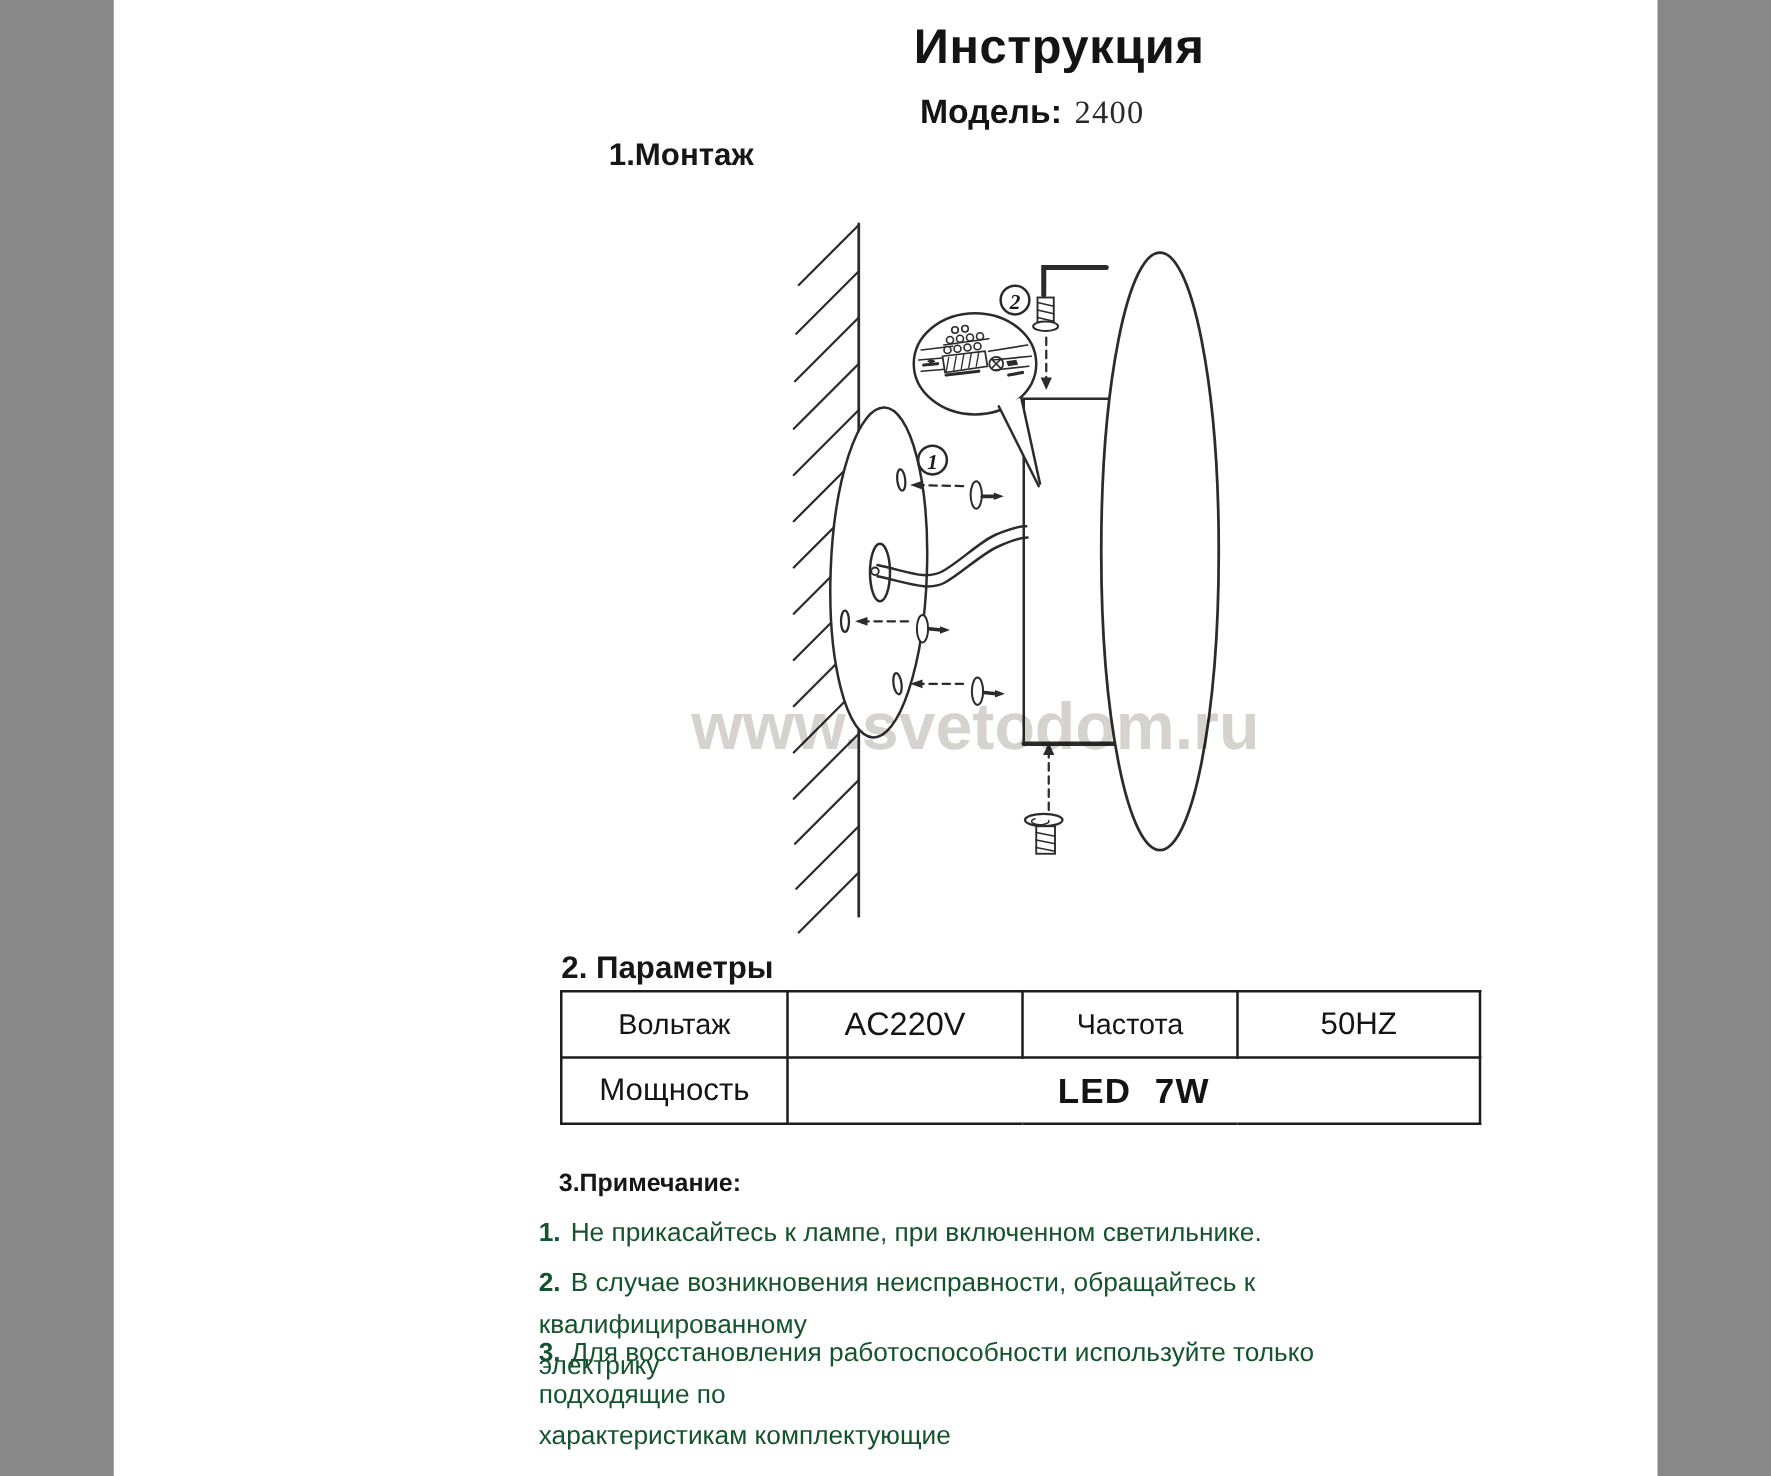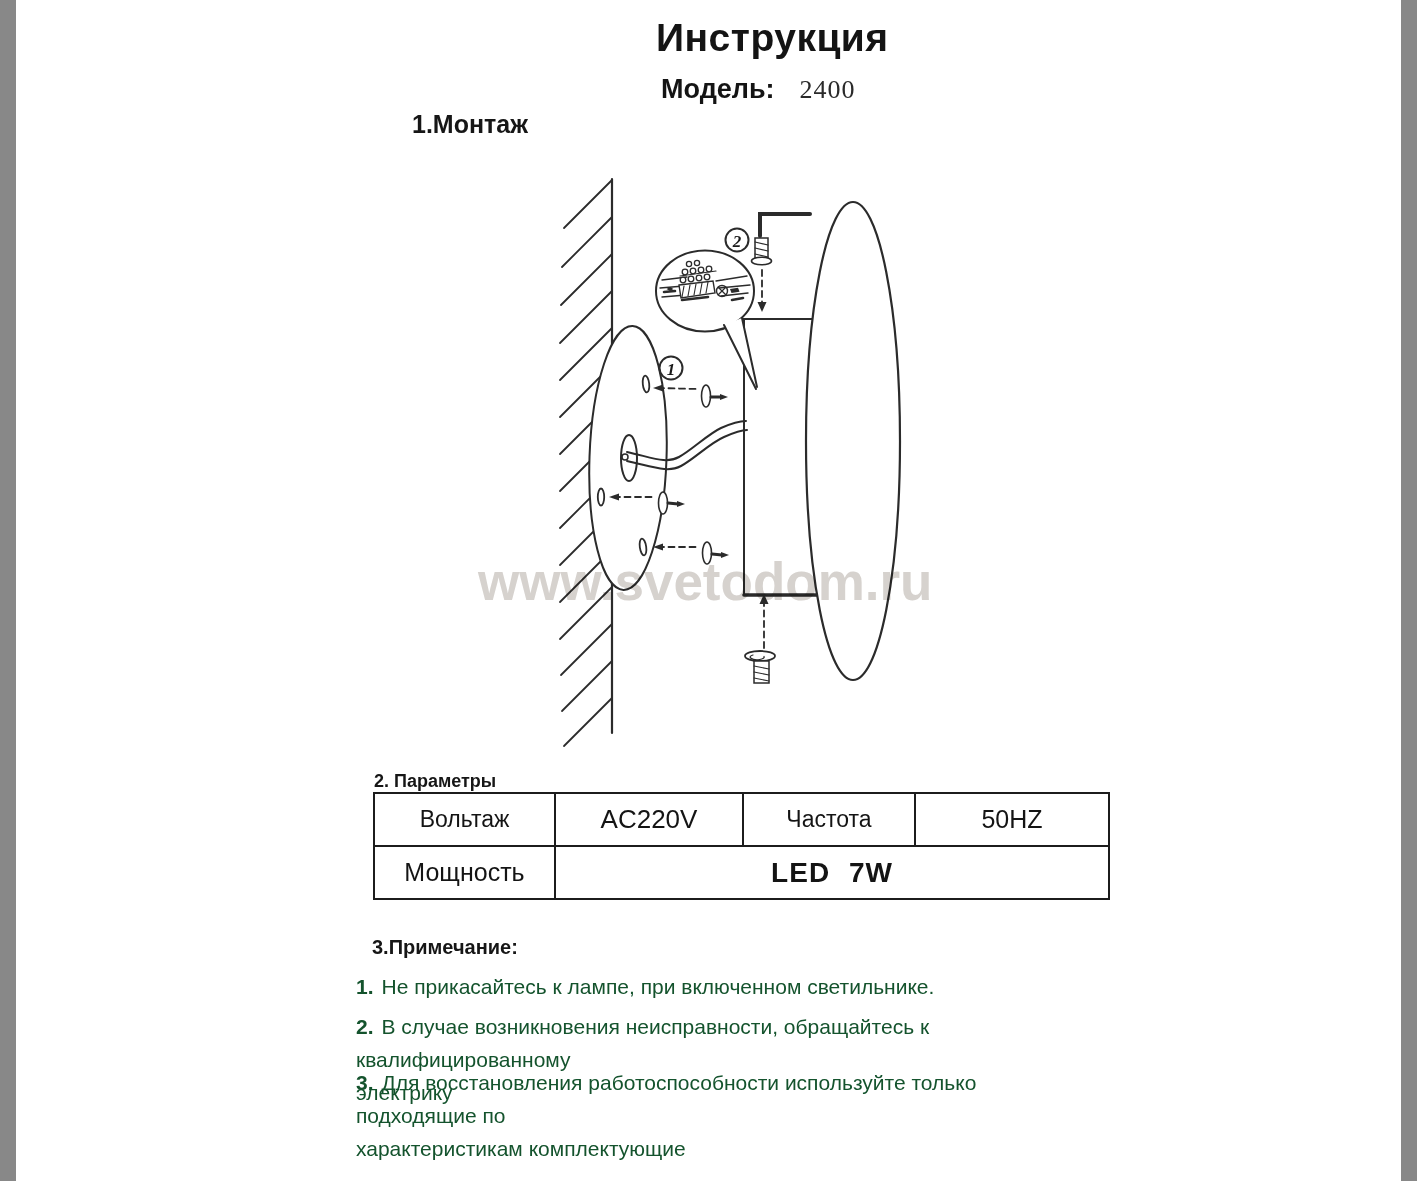--- a/index.html
+++ b/index.html
@@ -1,38 +1,38 @@
 <!DOCTYPE html>
 <html><head>
 <meta charset="utf-8">
 <style>
   html,body{margin:0;padding:0;background:#888;}
   .page{
     position:relative;
-    width:1385px;height:1181px;
+    width:1235px;height:1181px;
     background:#ffffff;
     font-family:"Liberation Sans", sans-serif;
     color:#141414;
     overflow:hidden;
     margin:0 auto;
   }
   .abs{position:absolute;}
   .page-title{
     left:640px;top:16px;
     font-size:39px;font-weight:bold;letter-spacing:0.5px;
   }
   .model-line{
     left:645px;top:74px;
-    font-size:27px;display:flex;align-items:baseline;gap:25px;
+    font-size:27px;display:flex;align-items:baseline;gap:10px;
   }
   .model-label{font-weight:bold;}
   .model-value{font-size:26px;color:#2a2a2a;letter-spacing:1px;font-family:Liberation Serif, serif;}
   .sec-heading{font-weight:bold;color:#161616;}
   .h-montage{left:396px;top:110px;font-size:25px;}
-  .h-params{left:358px;top:760px;font-size:18px;margin-top:11px;}
+  .h-params{left:358px;top:760px;font-size:25px;}
   .h-notes{left:356px;top:924px;font-size:20px;margin-top:12px;}
   .diagram-svg{left:440px;top:160px;width:580px;height:620px;z-index:1;}
   .watermark{
     left:462px;top:553px;z-index:2;
     font-size:53px;font-weight:bold;letter-spacing:0px;
     color:#d6d2ce;mix-blend-mode:multiply;white-space:nowrap;
     line-height:1.1;
   }
   table.params{
     position:absolute;left:357px;top:792px;

